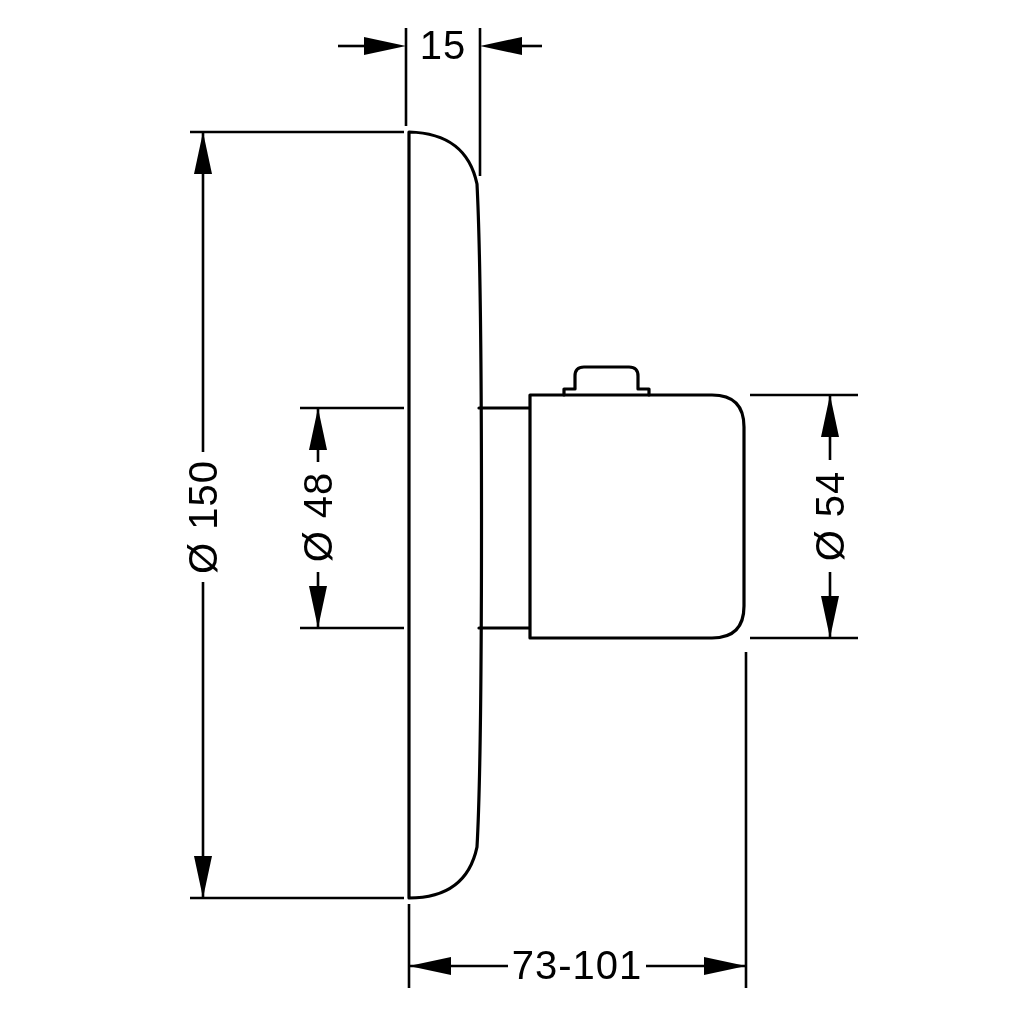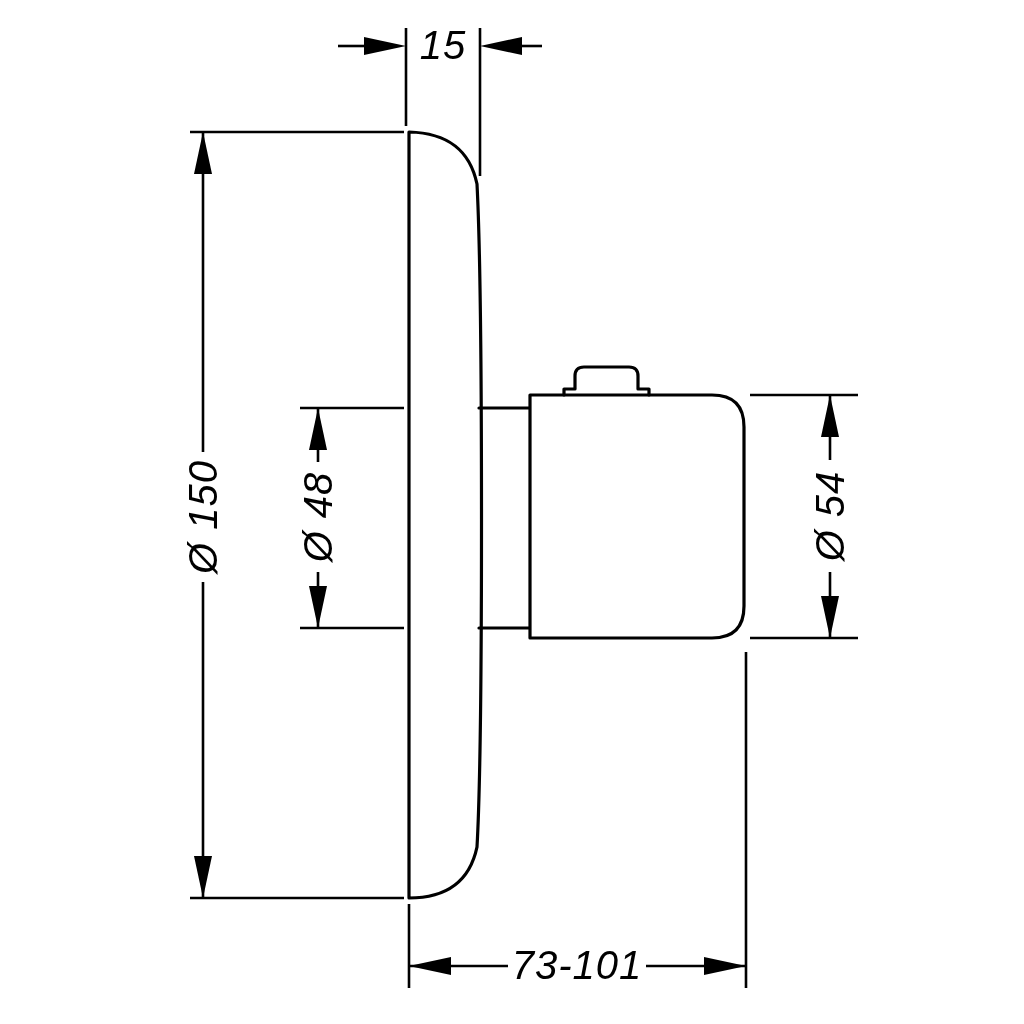--- a/index.html
+++ b/index.html
@@ -6,21 +6,20 @@
     margin: 0;
     padding: 0;
     background: #ffffff;
   }
   .canvas {
     width: 1024px;
     height: 1024px;
     background: #ffffff;
     position: relative;
     overflow: hidden;
-    font-style: italic;
   }
   svg {
     display: block;
   }
   .part-stroke {
     fill: #ffffff;
     stroke: #000000;
     stroke-width: 3.2;
     stroke-linejoin: round;
     stroke-linecap: round;

